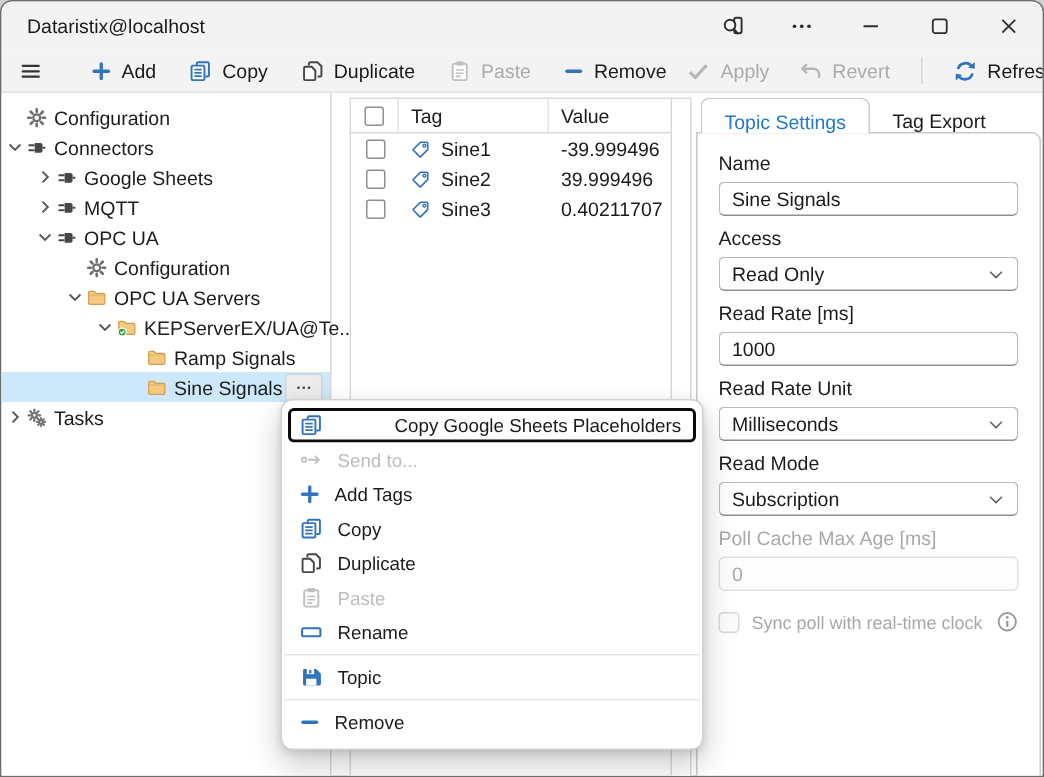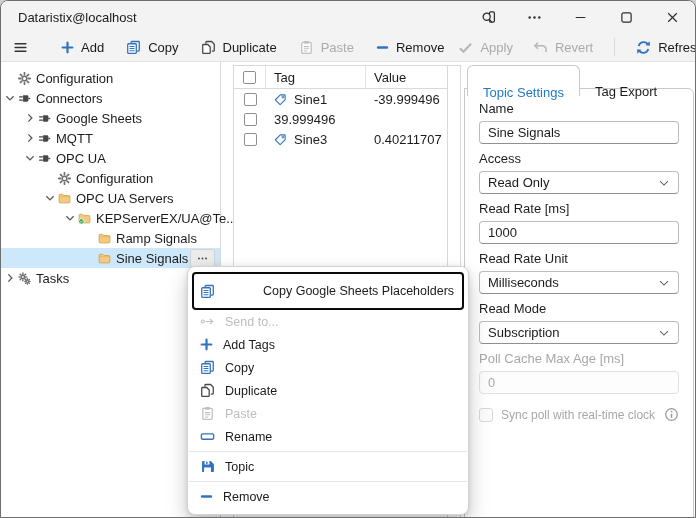--- a/index.html
+++ b/index.html
@@ -41,37 +41,37 @@
   .gc{display:flex;align-items:center;height:100%;box-sizing:border-box;}
   .c-check{width:32px;justify-content:center;}
   .c-tag{width:100px;padding-left:8px;gap:7px;}
   .c-val{flex:1;padding-left:8px;}
   .ghead .c-check,.ghead .c-tag{border-right:1px solid #e3e3e3;}
   .grow{display:flex;height:20px;align-items:center;font-size:13px;color:#1b1b1b;margin-right:12px;}
   .cb{width:13px;height:13px;border:1px solid #8f8f8f;border-radius:2px;background:#fff;box-sizing:border-box;}
   
   .panel{position:absolute;left:463px;top:3px;right:1px;bottom:-1px;}
   .tabs{position:relative;display:flex;height:24px;padding-left:3px;z-index:2;font-size:13px;}
-  .tab{padding:15px 15px;line-height:23px;color:#1b1b1b;border-radius:6px 6px 0 0;}
+  .tab{padding:4px 15px;line-height:23px;color:#1b1b1b;border-radius:6px 6px 0 0;}
   .tab.active{border:1px solid #c9c9c9;border-bottom:none;background:#fff;color:#2379c9;}
   .pbody{position:absolute;left:0;right:0;top:23px;bottom:0;border:1px solid #c9c9c9;border-radius:0 6px 0 0;background:#fff;box-sizing:border-box;padding:8px 14px;z-index:1;}
   .flabel{display:block;font-size:13px;color:#1d1d1d;margin:7px 0 5px;}
   .flabel.first{margin-top:4px;}
   .inp{display:block;width:100%;box-sizing:border-box;height:23px;border:1px solid #bcbcbc;border-bottom-color:#8f8f8f;border-radius:4px;padding:0 8px;font-family:inherit;font-size:13px;color:#1b1b1b;background:#fff;}
   .select{height:23px;box-sizing:border-box;border:1px solid #bcbcbc;border-bottom-color:#8f8f8f;border-radius:4px;display:flex;align-items:center;justify-content:space-between;padding:0 8px;font-size:13px;color:#1b1b1b;background:#fff;}
   .select .ic{color:#5f5f5f;width:12px;height:12px;}
   .dis-label{color:#a8a8a8;}
   .inp.dis{border-color:#e1e1e1;border-bottom-color:#e1e1e1;color:#a8a8a8;background:#fdfdfd;}
   .checkline{display:flex;align-items:center;gap:8px;margin-top:13px;font-size:12px;color:#a8a8a8;}
   .cb.dis{border-color:#d8d8d8;background:#fcfcfc;border-radius:3px;width:14px;height:14px;}
   .checkline .ic{color:#9a9a9a;margin-left:auto;}
   
   .cmenu{position:absolute;left:186px;top:204px;width:max-content;min-width:226px;background:#fff;border:1px solid #d2d2d2;border-radius:8px;padding:5px 0 6px;box-shadow:0 10px 22px rgba(0,0,0,.20),0 2px 6px rgba(0,0,0,.12);z-index:10;}
   .mi{height:23px;margin:0 4px;padding:0 10px 0 8px;display:flex;align-items:center;gap:10px;font-size:12.5px;color:#1b1b1b;border-radius:4px;white-space:nowrap;}
-  .mi.focus{box-shadow:inset 0 0 0 2px #0a0a0a;height:38px;gap:48px;}
+  .mi.focus{box-shadow:inset 0 0 0 2px #0a0a0a;height:23px;gap:48px;}
   .mi.disabled{color:#bdbdbd;}
   .msep{height:1px;background:#e6e6e6;margin:3px 1px;}
 </style>
 </head>
 <body>
 
 <div class="window">
 
   <div class="titlebar">
     <span class="title">Dataristix@localhost</span>
@@ -405,20 +405,29 @@
             <span>Sine1</span>
           </div>
         <div class="gc c-val">
             <span>-39.999496</span>
           </div>
       </div>
       <div class="grow">
         <div class="gc c-check">
             <span class="cb"></span>
           </div>
+        <div class="gc c-tag">
+            <span class="ic sm c-blue">
+              <svg viewBox="0 0 14 14" xmlns="http://www.w3.org/2000/svg">
+                <path d="M6.9 2h4.5c.3 0 .6.3.6.6v4.5c0 .2-.1.3-.2.4L7 12.3c-.2.2-.5.2-.7 0L1.7 7.7c-.2-.2-.2-.5 0-.7l4.8-4.8c.1-.1.2-.2.4-.2z" fill="#fff" stroke="currentColor" stroke-width="1.2" stroke-linejoin="round"></path>
+                <circle cx="9.6" cy="4.4" r="1" fill="none" stroke="currentColor" stroke-width="1"></circle>
+              </svg>
+            </span>
+            <span>Sine2</span>
+          </div>
         <div class="gc c-val">
             <span>39.999496</span>
           </div>
       </div>
       <div class="grow">
         <div class="gc c-check">
             <span class="cb"></span>
           </div>
         <div class="gc c-tag">
             <span class="ic sm c-blue">

